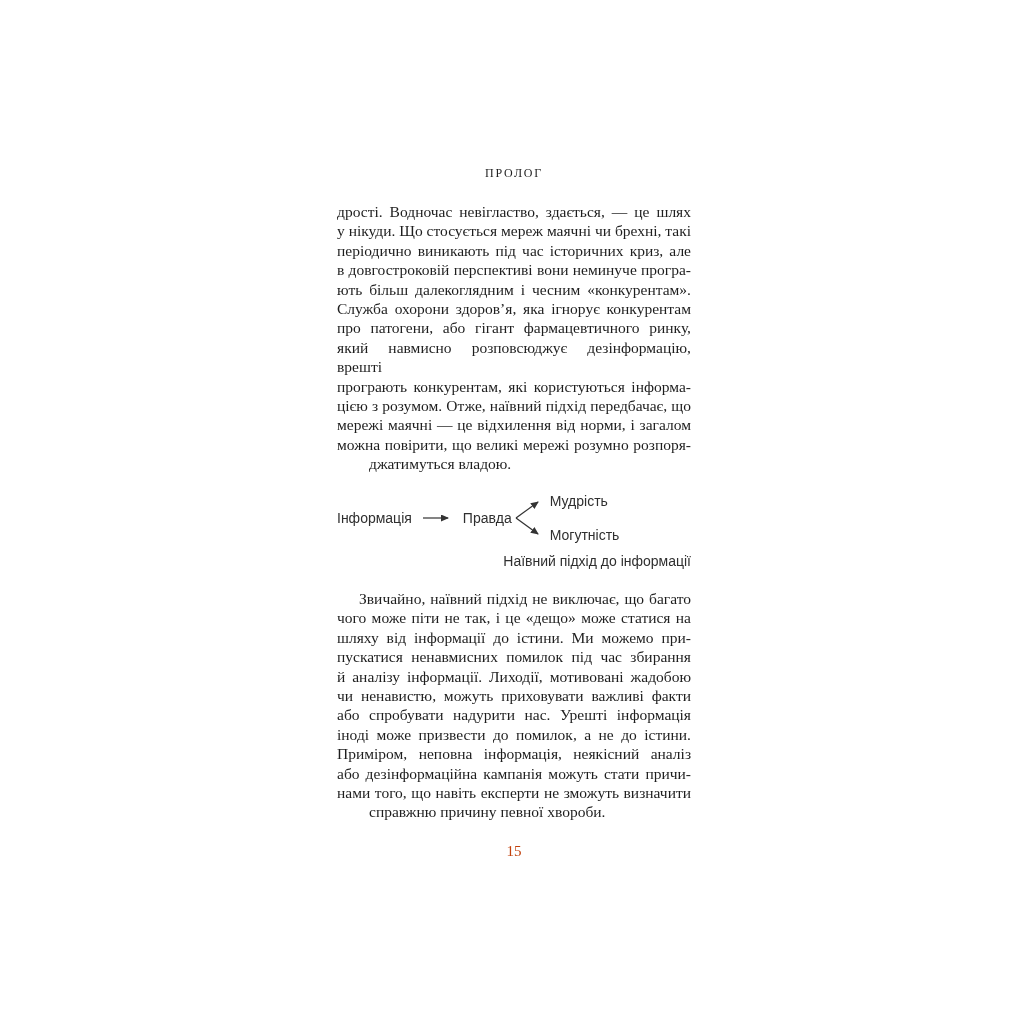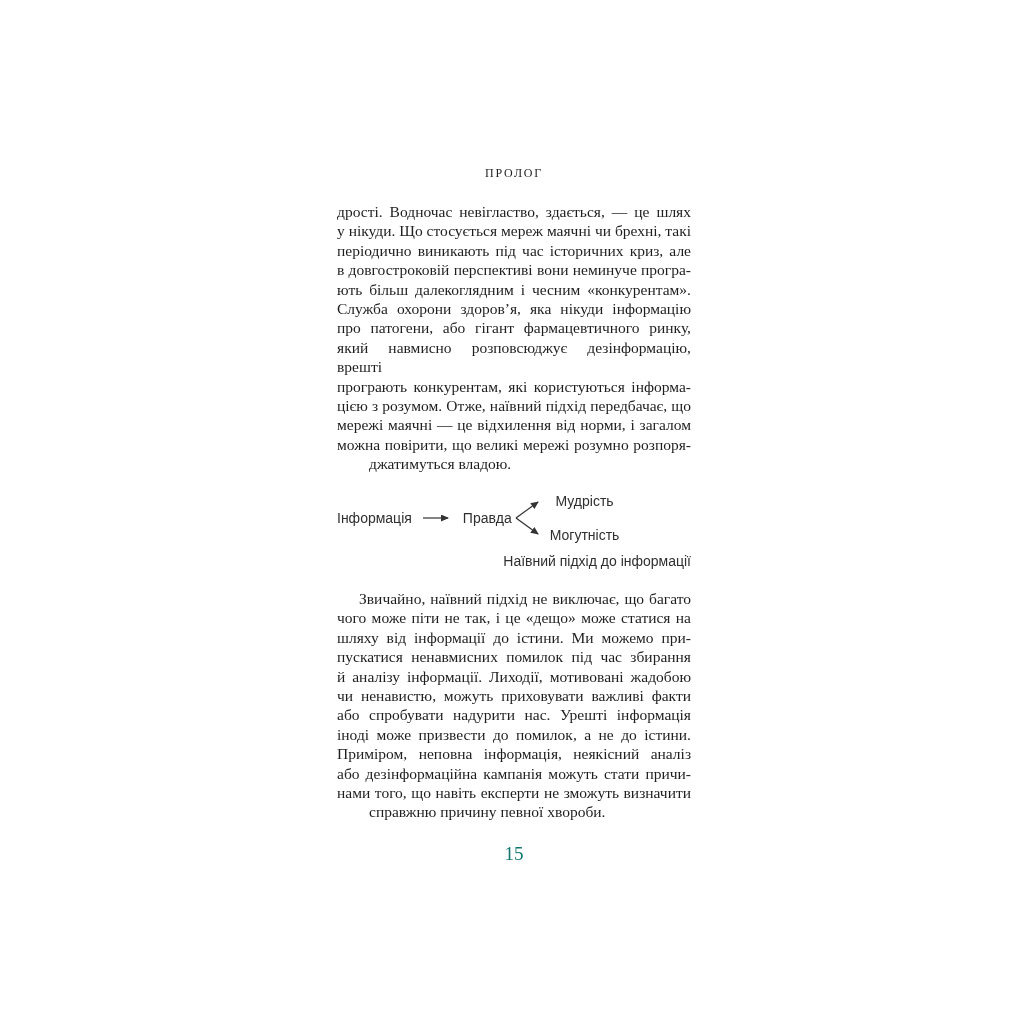--- a/index.html
+++ b/index.html
@@ -49,56 +49,55 @@
     font-size: 14px;
     color: #2f2f2f;
   }
   .h-arrow { margin-left: 10px; margin-right: 7px; display: block; }
   .branch-svg { margin-left: 2px; margin-right: 4px; display: block; }
   .branch-col {
     display: flex;
     flex-direction: column;
     justify-content: space-between;
     height: 50px;
-    text-align: center;
   }
   .caption {
     position: absolute;
     top: 553px;
     left: 337px;
     width: 354px;
     text-align: right;
     font-family: "Liberation Sans", sans-serif;
     font-size: 14px;
     color: #2f2f2f;
   }
   .page-number {
     position: absolute;
     top: 843px;
     left: 337px;
     width: 354px;
     text-align: center;
-    font-size: 19px;
-    color: #0f766e;
+    font-size: 15px;
+    color: #c2410c;
   }
 </style>
 </head>
 <body>
 
 <div class="page">
 
   <div class="running-head">ПРОЛОГ</div>
 
   <div class="para para-1">
       <div class="bline">дрості. Водночас невігластво, здається, — це шлях</div>
       <div class="bline">у нікуди. Що стосується мереж маячні чи брехні, такі</div>
       <div class="bline">періодично виникають під час історичних криз, але</div>
       <div class="bline">в довгостроковій перспективі вони неминуче програ-</div>
       <div class="bline">ють більш далекоглядним і чесним «конкурентам».</div>
-      <div class="bline">Служба охорони здоров’я, яка нікуди інформацію</div>
+      <div class="bline">Служба охорони здоров’я, яка ігнорує конкурентам</div>
       <div class="bline">про патогени, або гігант фармацевтичного ринку,</div>
       <div class="bline">який навмисно розповсюджує дезінформацію, врешті</div>
       <div class="bline">програють конкурентам, які користуються інформа-</div>
       <div class="bline">цією з розумом. Отже, наївний підхід передбачає, що</div>
       <div class="bline">мережі маячні — це відхилення від норми, і загалом</div>
       <div class="bline">можна повірити, що великі мережі розумно розпоря-</div>
       <div class="bline final">джатимуться владою.</div>
     </div>
 
   <div class="diagram">

